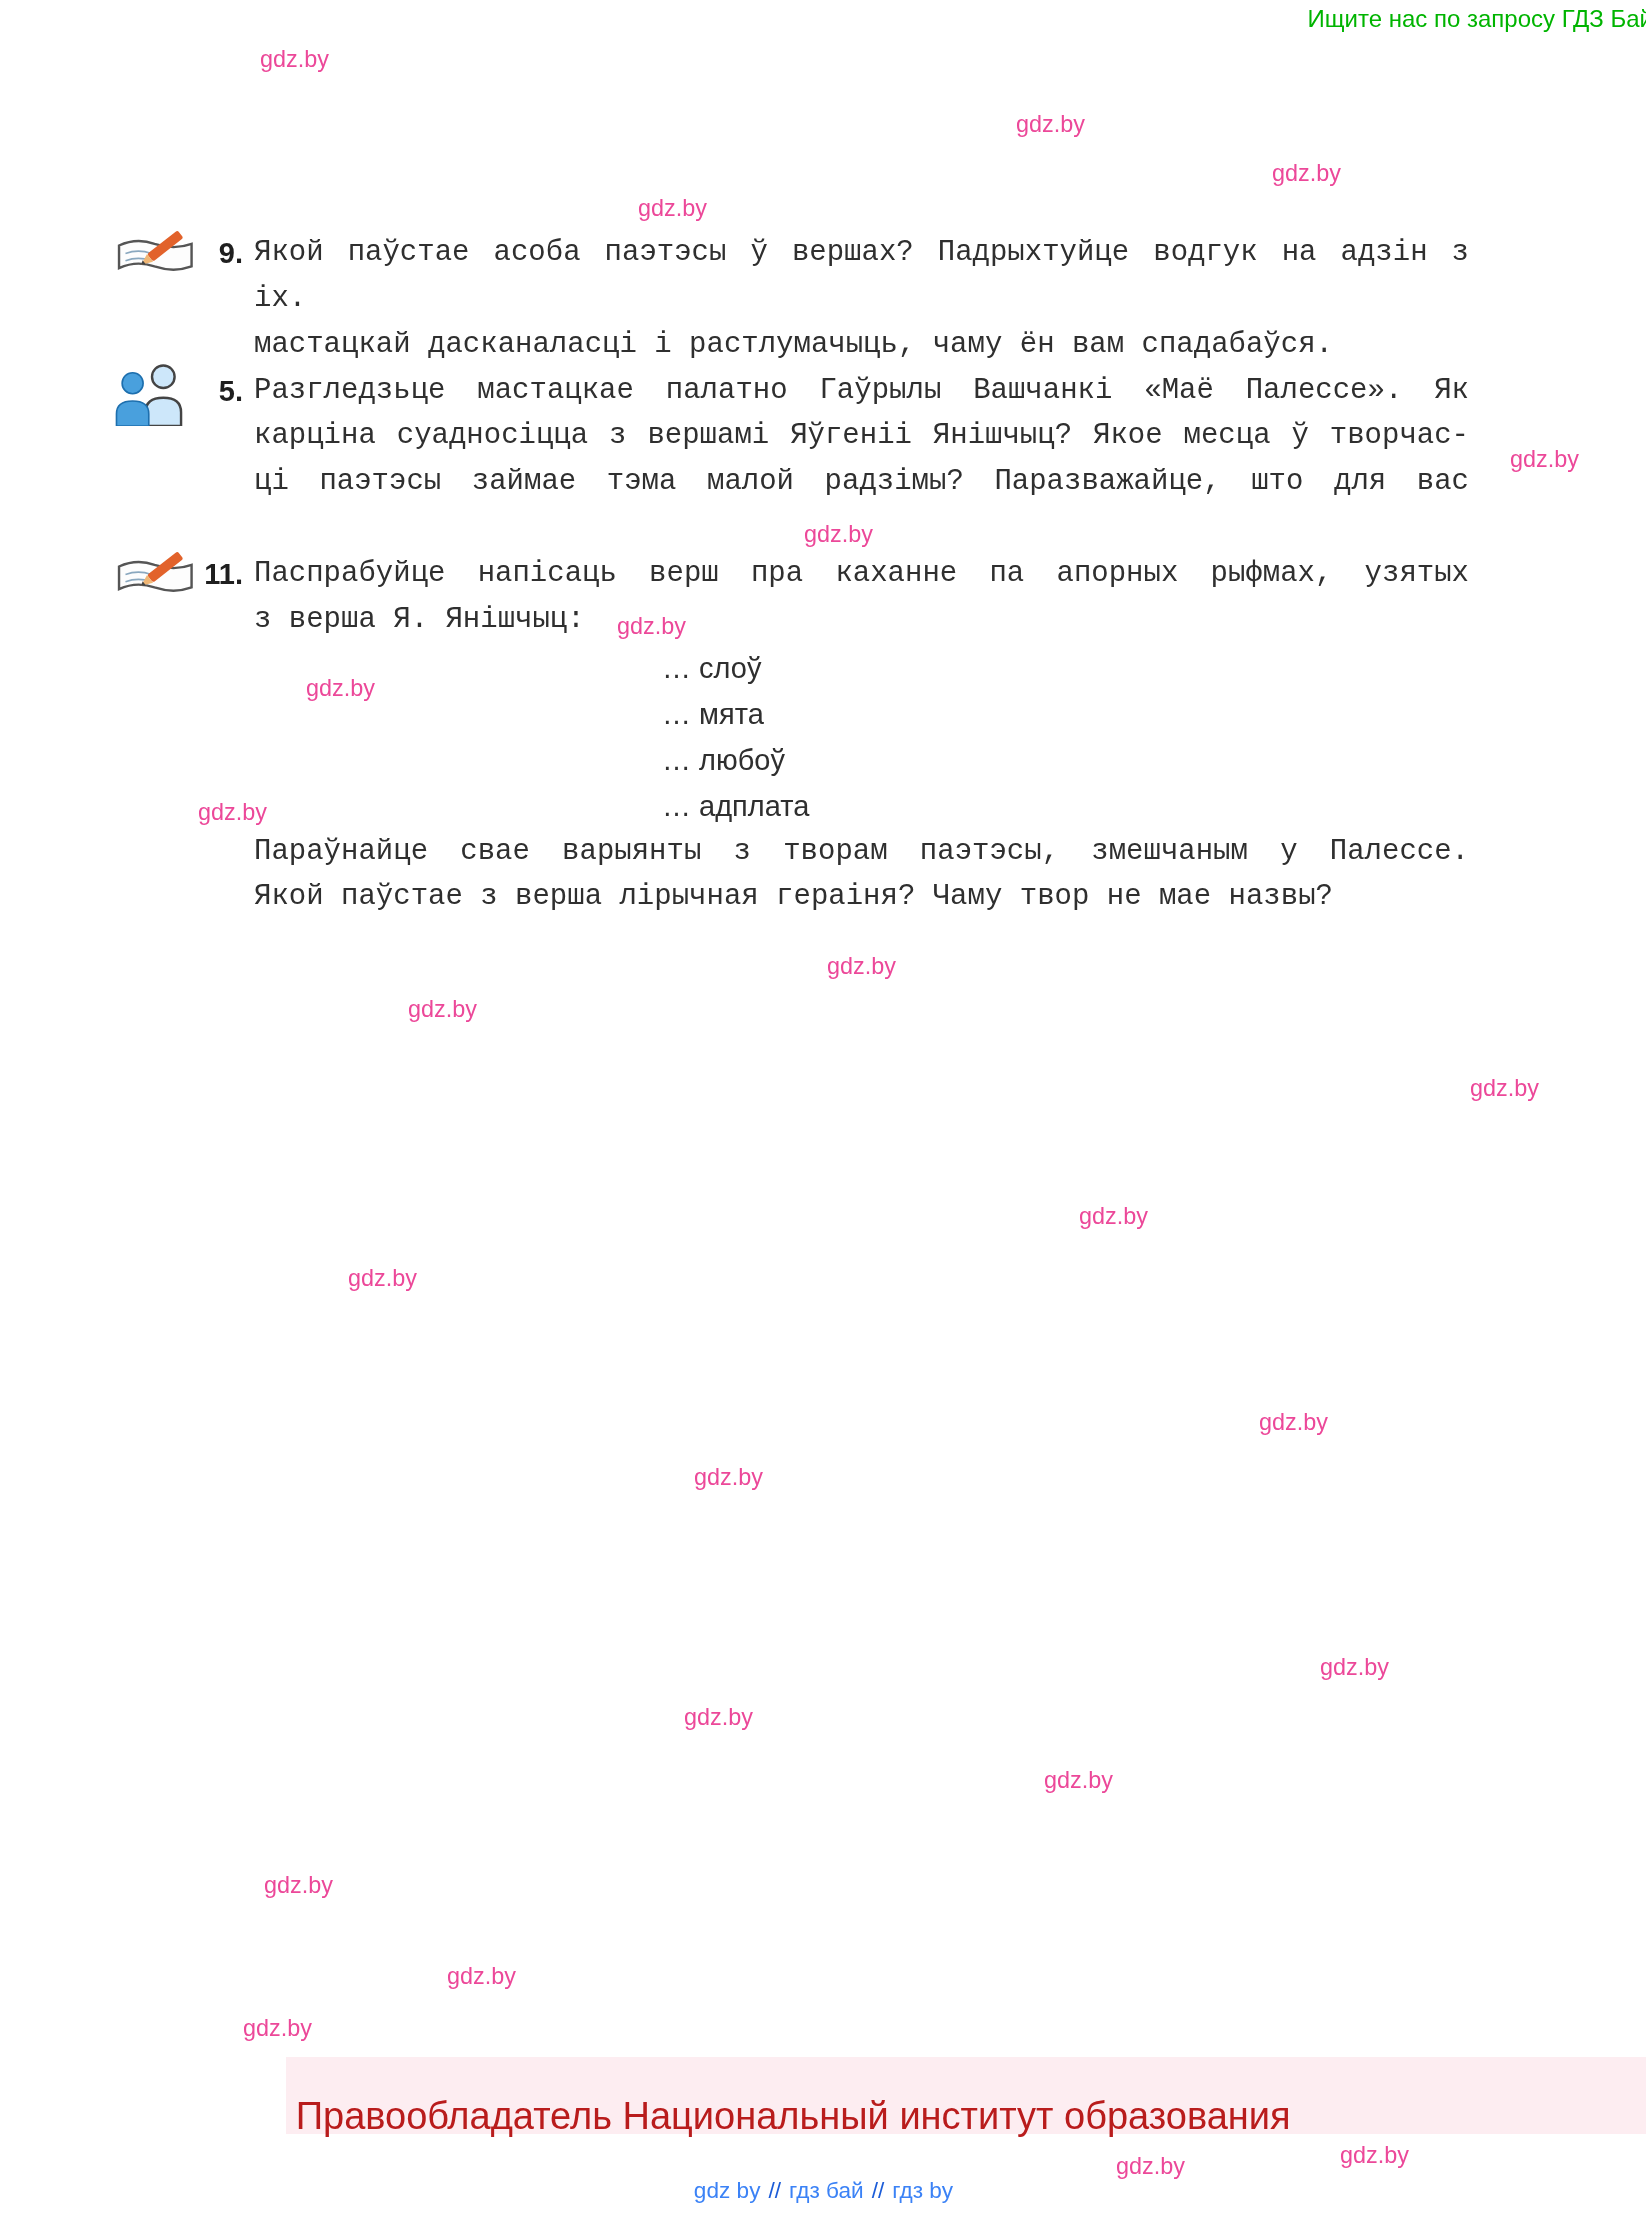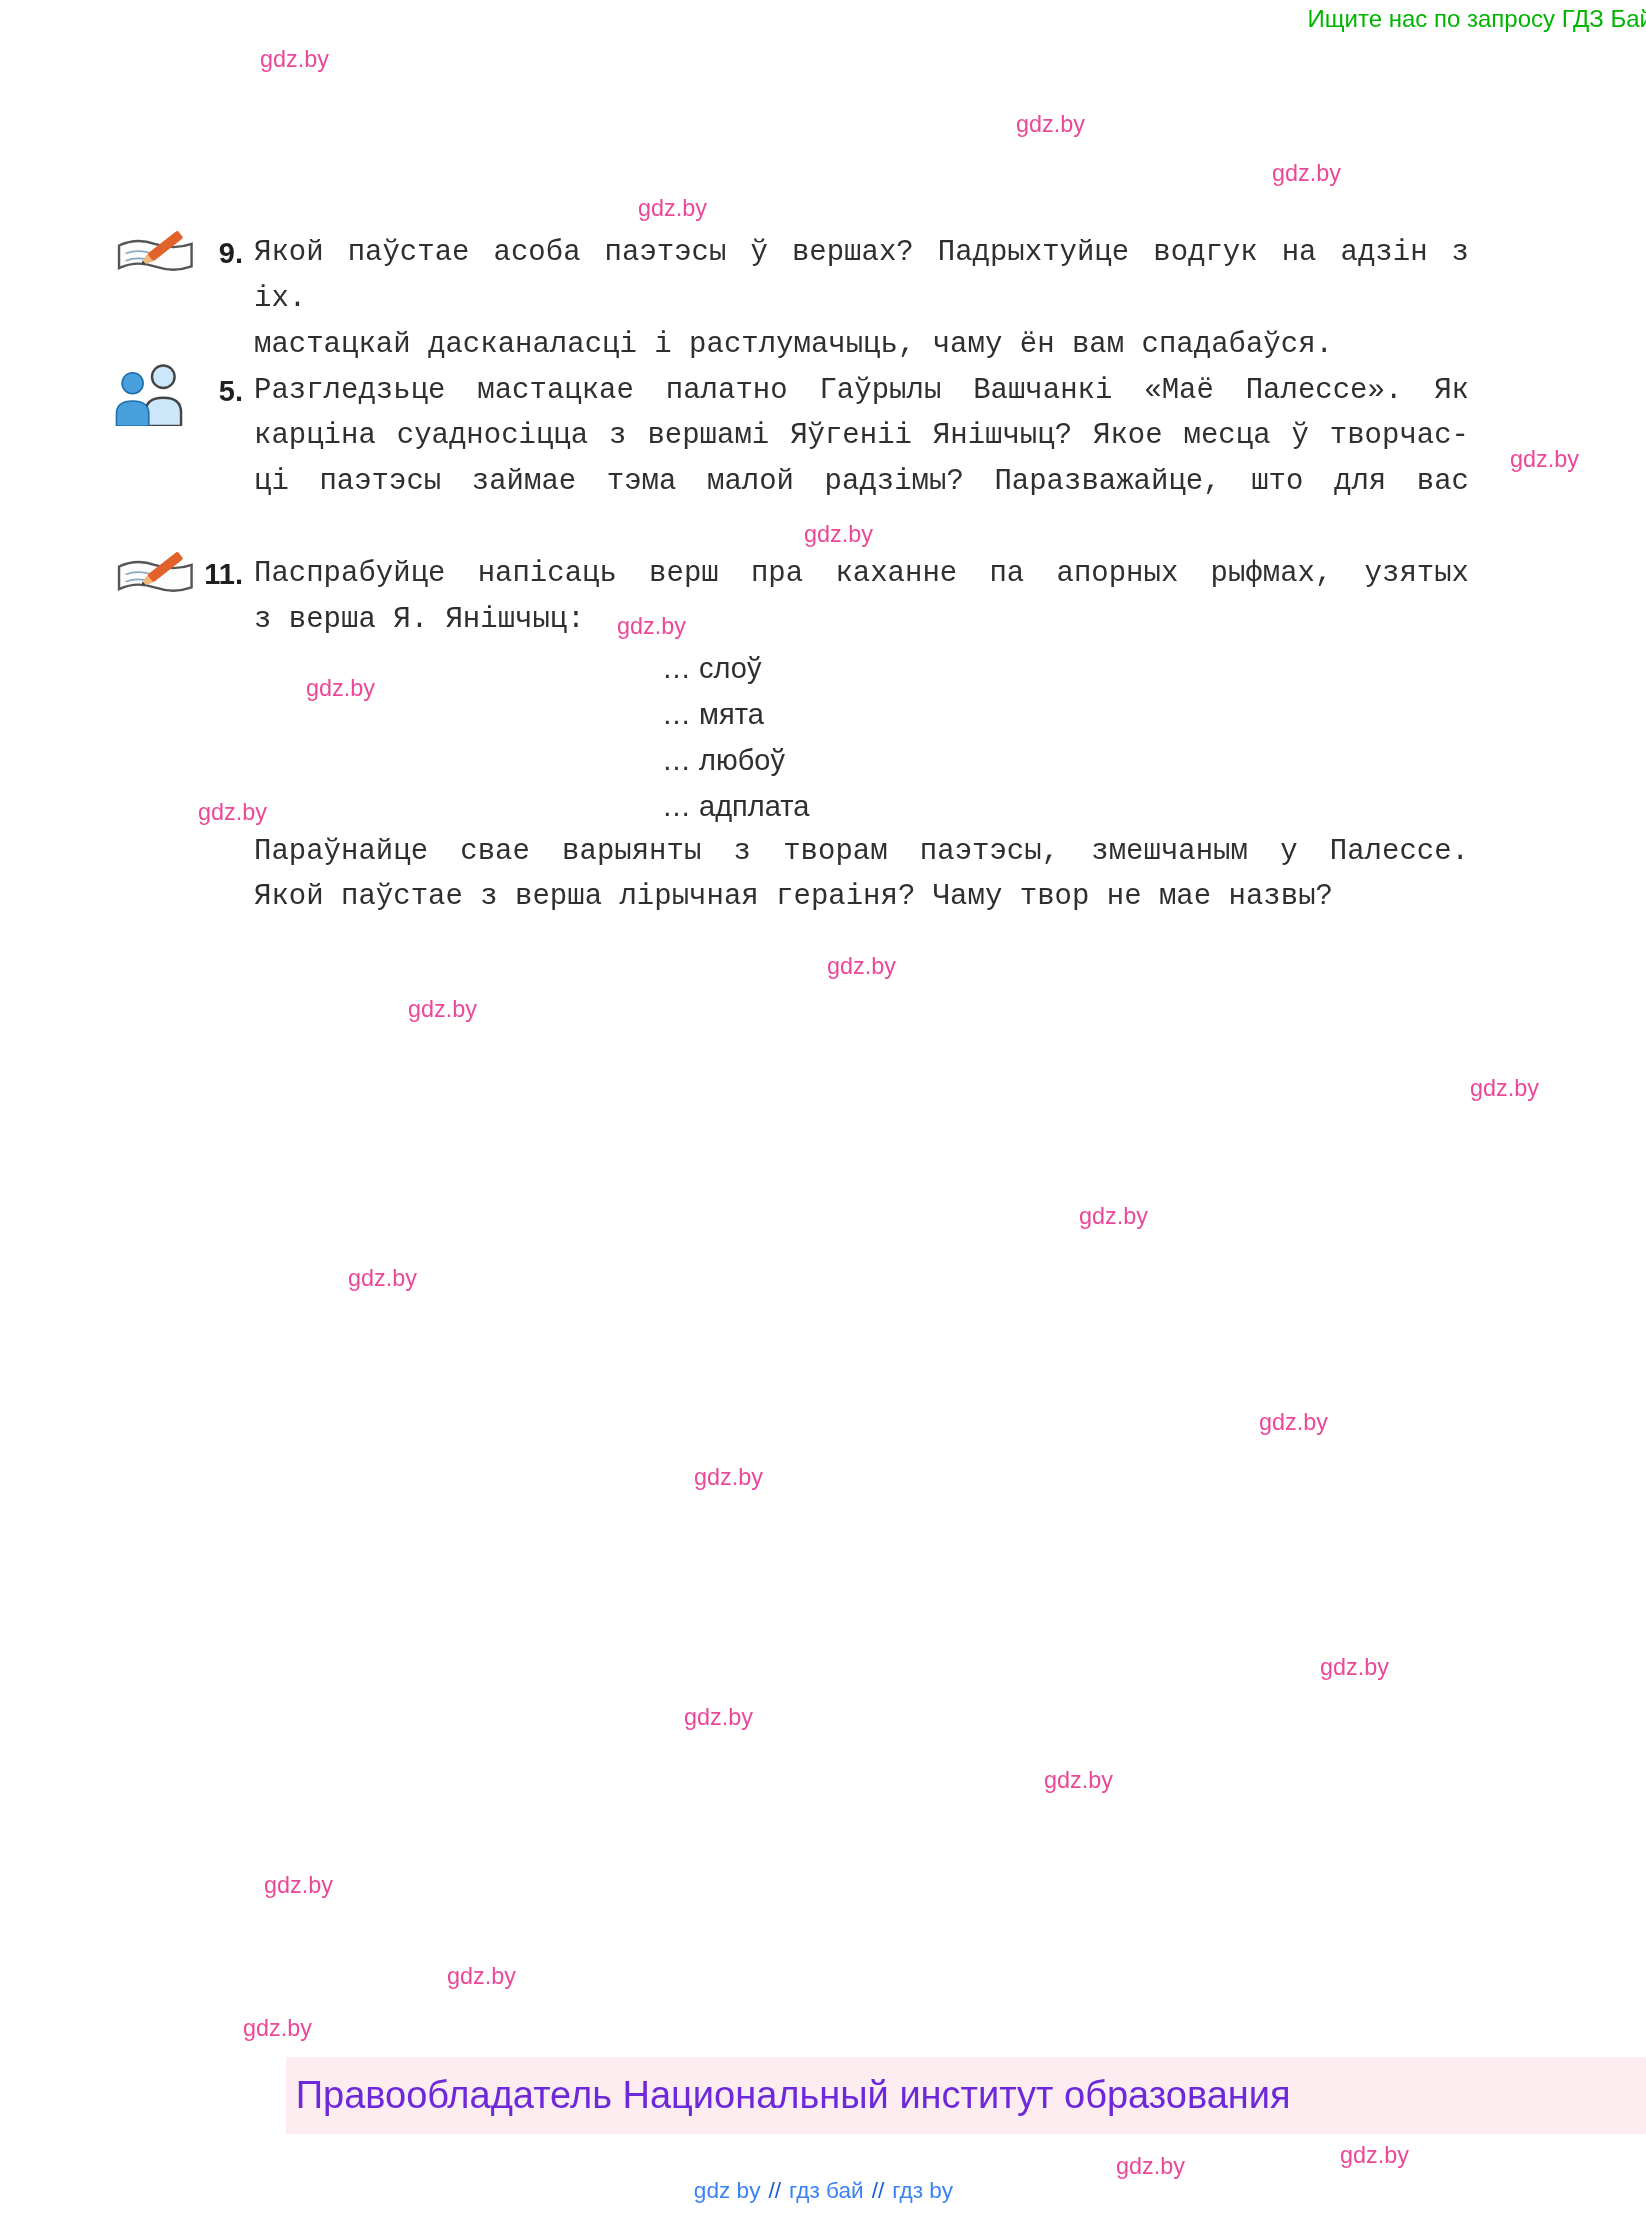--- a/index.html
+++ b/index.html
@@ -61,22 +61,23 @@
   .copyright{
     position:absolute;
     top:2057px;left:286px;
     width:1360px;height:77px;
     background:#fdedf1;
   }
   .copyright-text{
     padding-left:9.7px;
     font-size:38px;
     line-height:77px;
-    color:#6d28d9;
+    color:#b91c1c;
     white-space:nowrap;
+    margin-top:21px;
   }
   .footer-links{
     position:absolute;
     top:2178px;left:0;width:100%;
     text-align:center;
     font-size:22.6px;
     color:#1b5cd8;
   }
   .footer-links a{
     color:#3b82f6;

